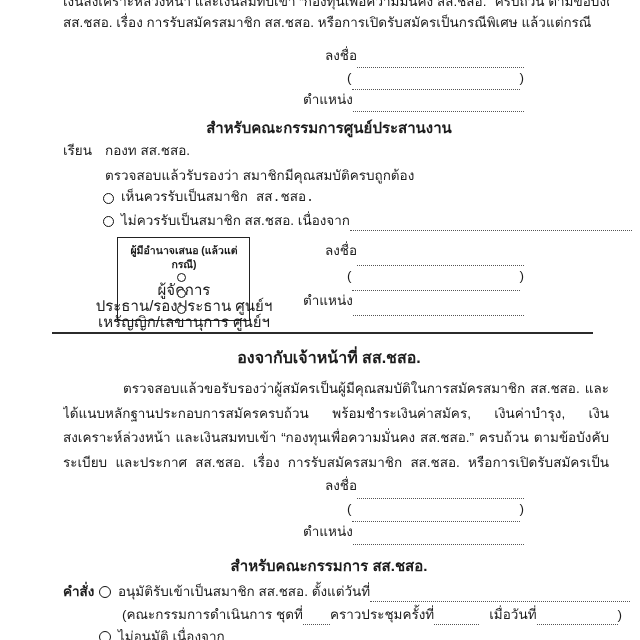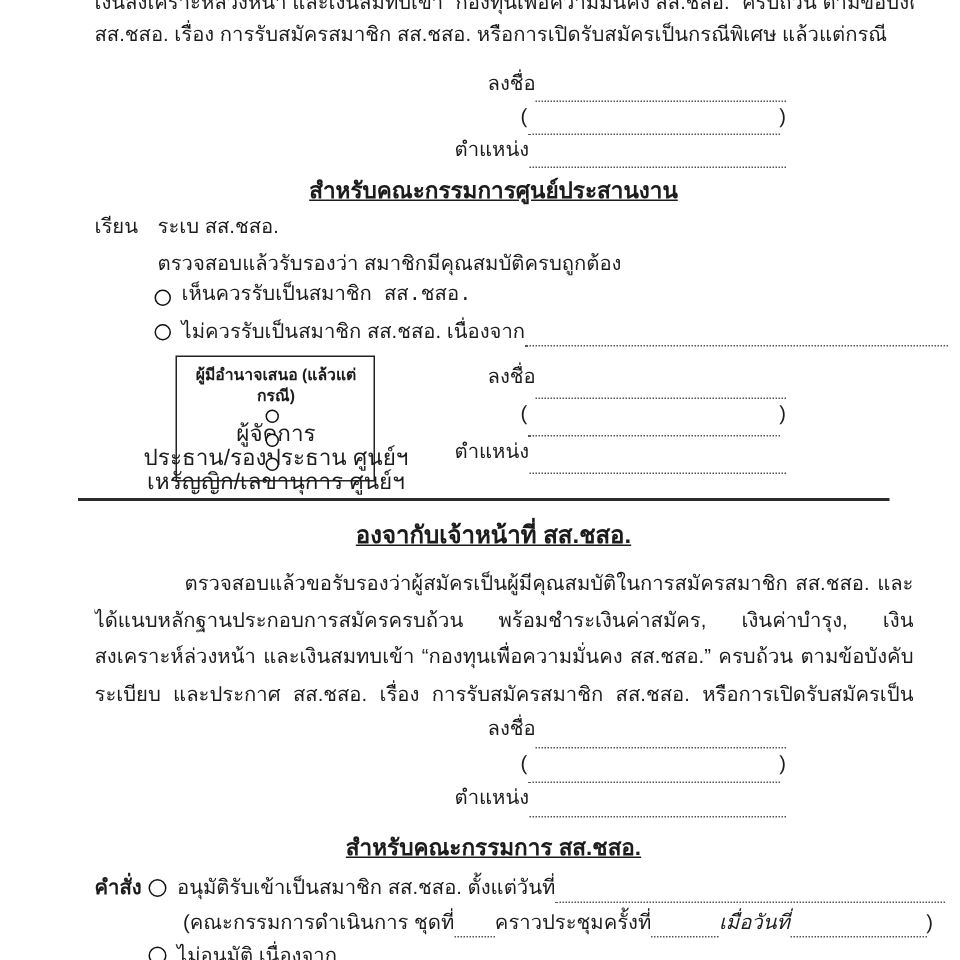--- a/index.html
+++ b/index.html
@@ -9,21 +9,20 @@
     font-family:"Liberation Sans","DejaVu Sans",sans-serif;
     color:#1c1c1c;
   }
   .page{position:relative;width:640px;height:640px;background:#fff;font-size:13.5px;line-height:20px;}
   .abs{position:absolute;}
 
   
   .section-heading{
     position:absolute;left:18px;right:0;text-align:center;
     font-weight:bold;
-    text-decoration:underline;
   }
   .h-coord{top:118px;font-size:15px;}
   .h-officer{top:348px;font-size:16px;}
   .h-board{top:556px;font-size:15px;}
 
   
   .top-para{position:absolute;left:63px;width:546px;top:-9px;line-height:21px;}
   .justify-full{text-align:justify;text-align-last:justify;max-height:21px;overflow:hidden;white-space:nowrap;}
 
   
@@ -95,21 +94,21 @@
     </div>
     <div class="sig-row">
       <span class="nowrap">ตำแหน่ง</span>
       <span class="dots"></span>
     </div>
   </div>
 
   <div class="section-heading h-coord">สำหรับคณะกรรมการศูนย์ประสานงาน</div>
 
   <span class="abs" style="left:63px;top:141px;">เรียน</span>
-  <span class="abs" style="left:105px;top:141px;">ระเบ สส.ชสอ.</span>
+  <span class="abs" style="left:105px;top:141px;">กองท สส.ชสอ.</span>
 
   <span class="abs" style="left:105px;top:166px;">ตรวจสอบแล้วรับรองว่า สมาชิกมีคุณสมบัติครบถูกต้อง</span>
 
   <div class="fillrow" style="left:103px;top:188px;width:300px;font-family:Liberation Mono, monospace;">
     <span class="radio"></span>
     <span class="nowrap">เห็นควรรับเป็นสมาชิก สส.ชสอ.</span>
   </div>
 
   <div class="fillrow" style="left:103px;top:211px;width:529px;">
     <span class="radio"></span>
@@ -178,21 +177,21 @@
     <span class="radio big"></span>
     <span class="nowrap">อนุมัติรับเข้าเป็นสมาชิก สส.ชสอ. ตั้งแต่วันที่</span>
     <span class="dots"></span>
   </div>
 
   <div class="fillrow" style="left:122px;top:605px;width:500px;">
     <span class="nowrap">(คณะกรรมการดำเนินการ ชุดที่</span>
     <span class="dots fixed" style="width:27px;"></span>
     <span class="nowrap">คราวประชุมครั้งที่</span>
     <span class="dots fixed" style="width:45px;"></span>
-    <span class="nowrap" style="font-style:italic;">เมื่อวันที่</span>
+    <span class="nowrap" style="margin-left:10px;">เมื่อวันที่</span>
     <span class="dots"></span>
     <span class="paren">)</span>
   </div>
 
   <div class="fillrow" style="left:99px;top:627px;width:536px;">
     <span class="radio big"></span>
     <span class="nowrap">ไม่อนุมัติ เนื่องจาก</span>
     <span class="dots"></span>
   </div>
 

